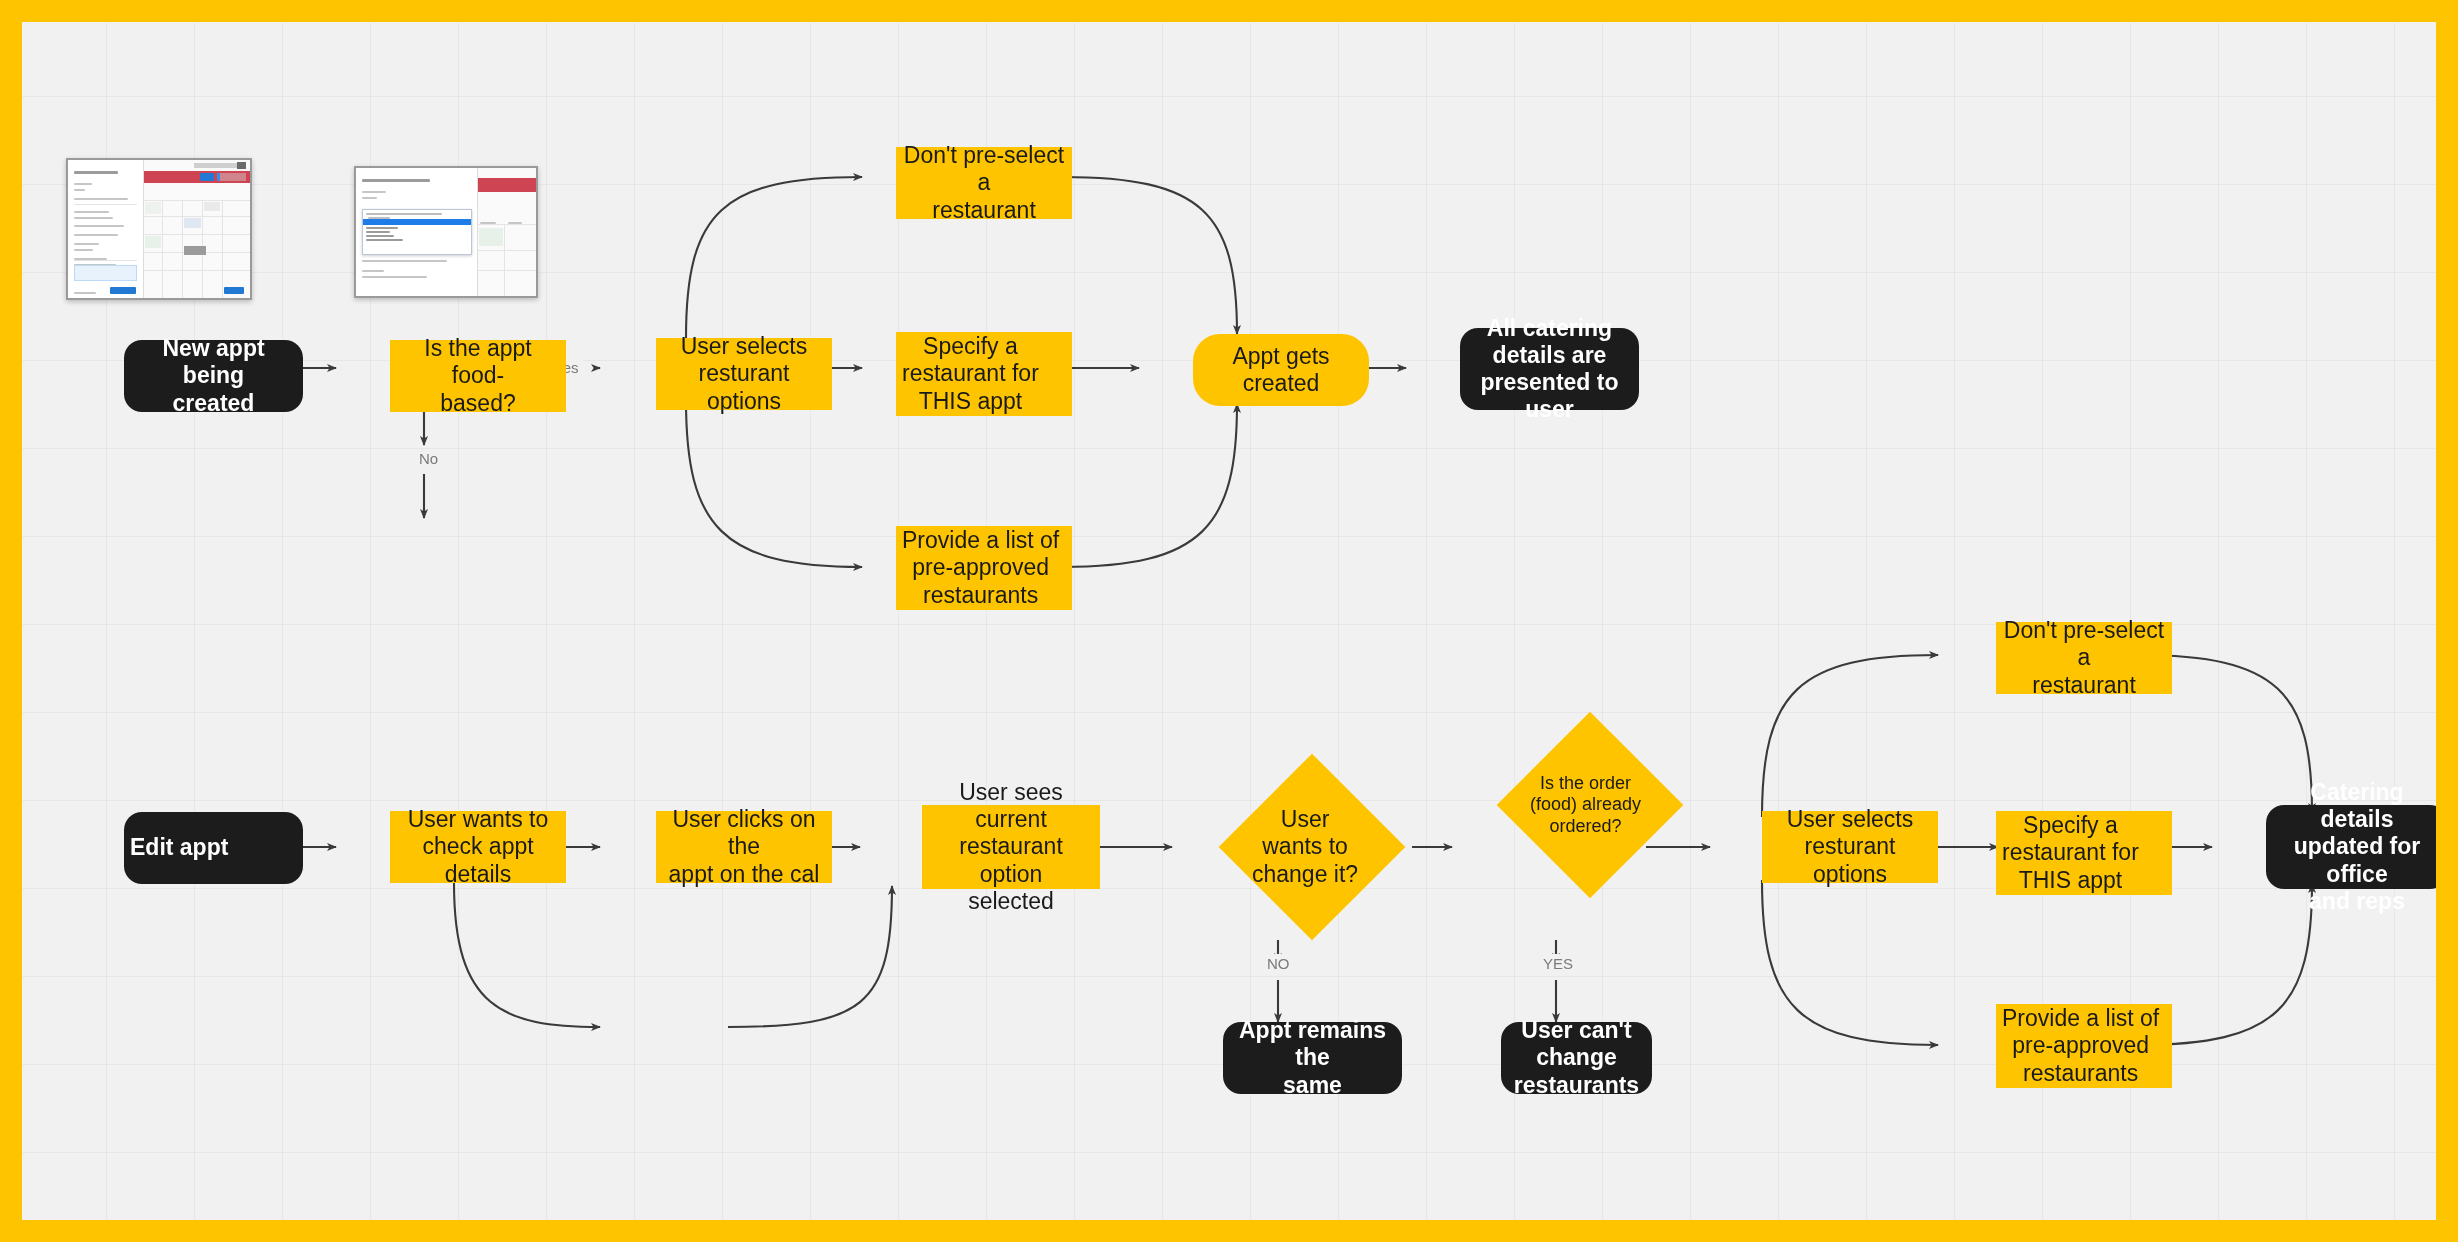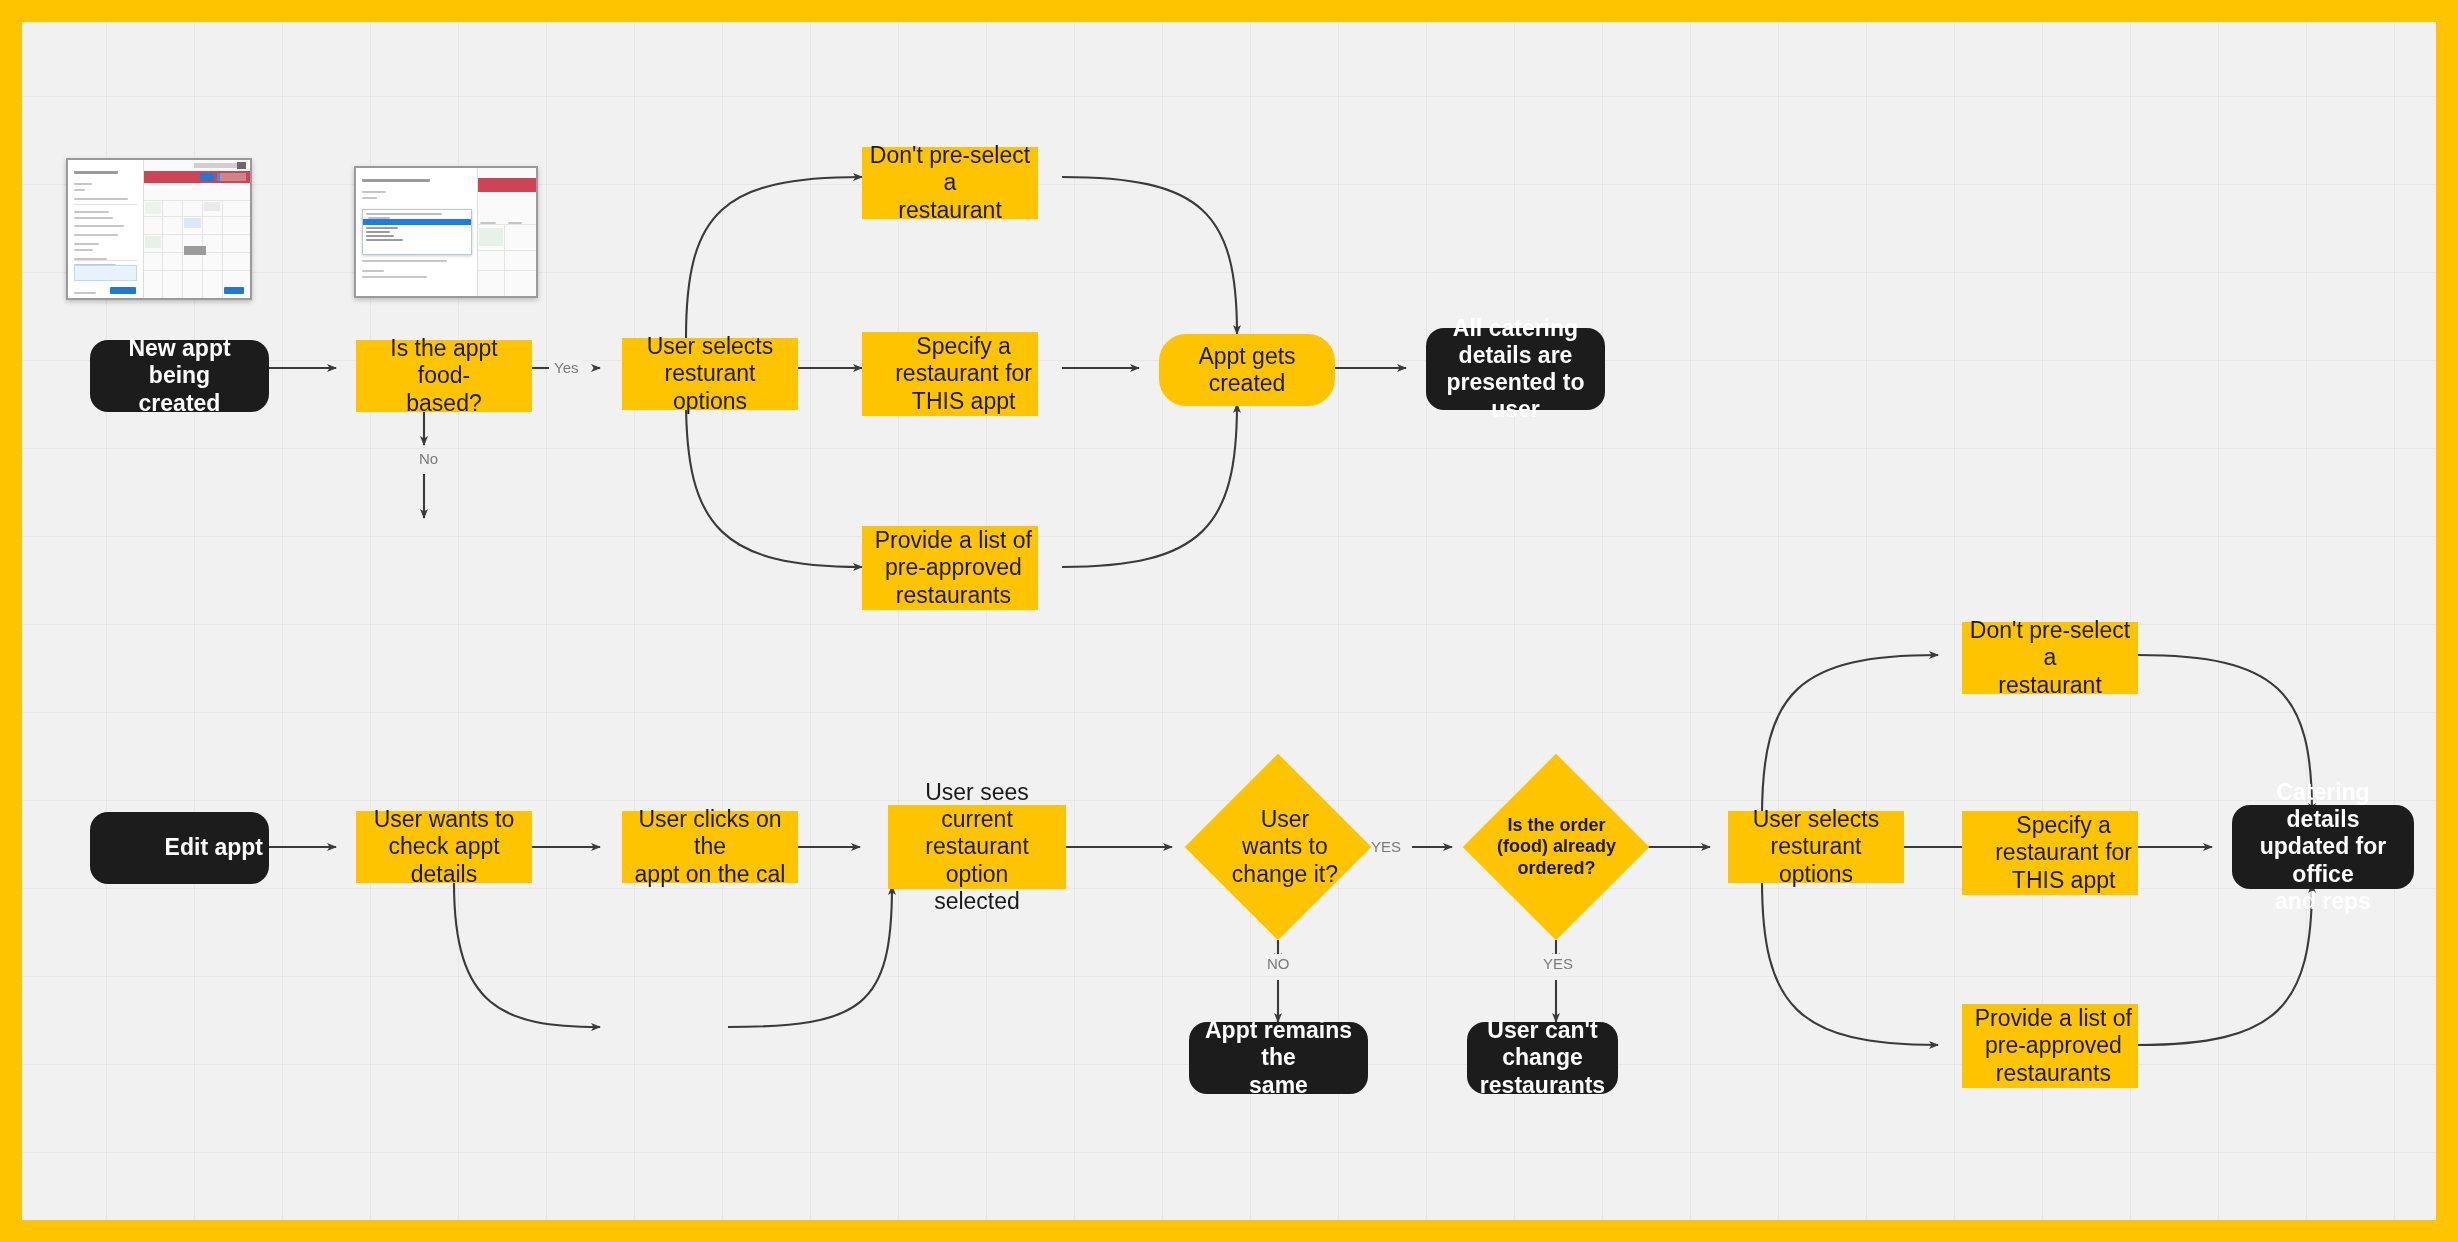--- a/index.html
+++ b/index.html
@@ -34,23 +34,24 @@
     left: 0; top: 0;
     width: 2414px;
     height: 1198px;
     pointer-events: none;
   }
   .node {
     position: absolute;
     box-sizing: border-box;
     display: flex;
     align-items: center;
-    justify-content: flex-end;
+    justify-content: flex-start;
     text-align: center;
     line-height: 1.18;
+    margin-left: 34px;
   }
   .node .lbl {
     display: block;
     white-space: pre-line;
     padding: 0 6px;
   }
   .n-process {
     background: #FFC400;
     color: #1a1a1a;
     font-size: 23px;
@@ -348,21 +349,21 @@
 selected</span>
     </div>
 
     <div class="node n-decision" style="left:1190px; top:759px; width:132px; height:132px;">
       <div class="dia"></div>
       <span class="lbl">User
 wants to
 change it?</span>
     </div>
 
-    <div class="node n-decision small" style="left:1468px; top:759px; width:132px; height:132px;font-weight:bold;">
+    <div class="node n-decision small" style="left:1468px; top:717px; width:132px; height:132px;">
       <div class="dia"></div>
       <span class="lbl">Is the order
 (food) already
 ordered?</span>
     </div>
 
     <div class="node n-terminal" style="left:1167px; top:1000px; width:179px; height:72px;">
       <span class="lbl">Appt remains the
 same</span>
     </div>

